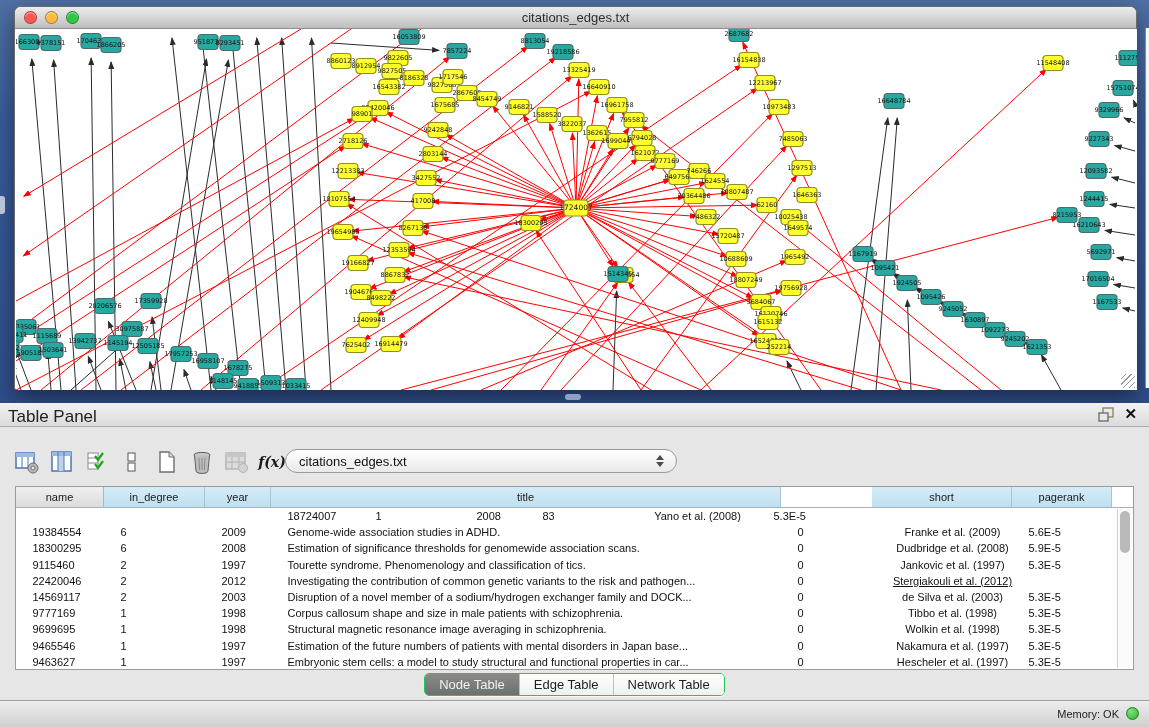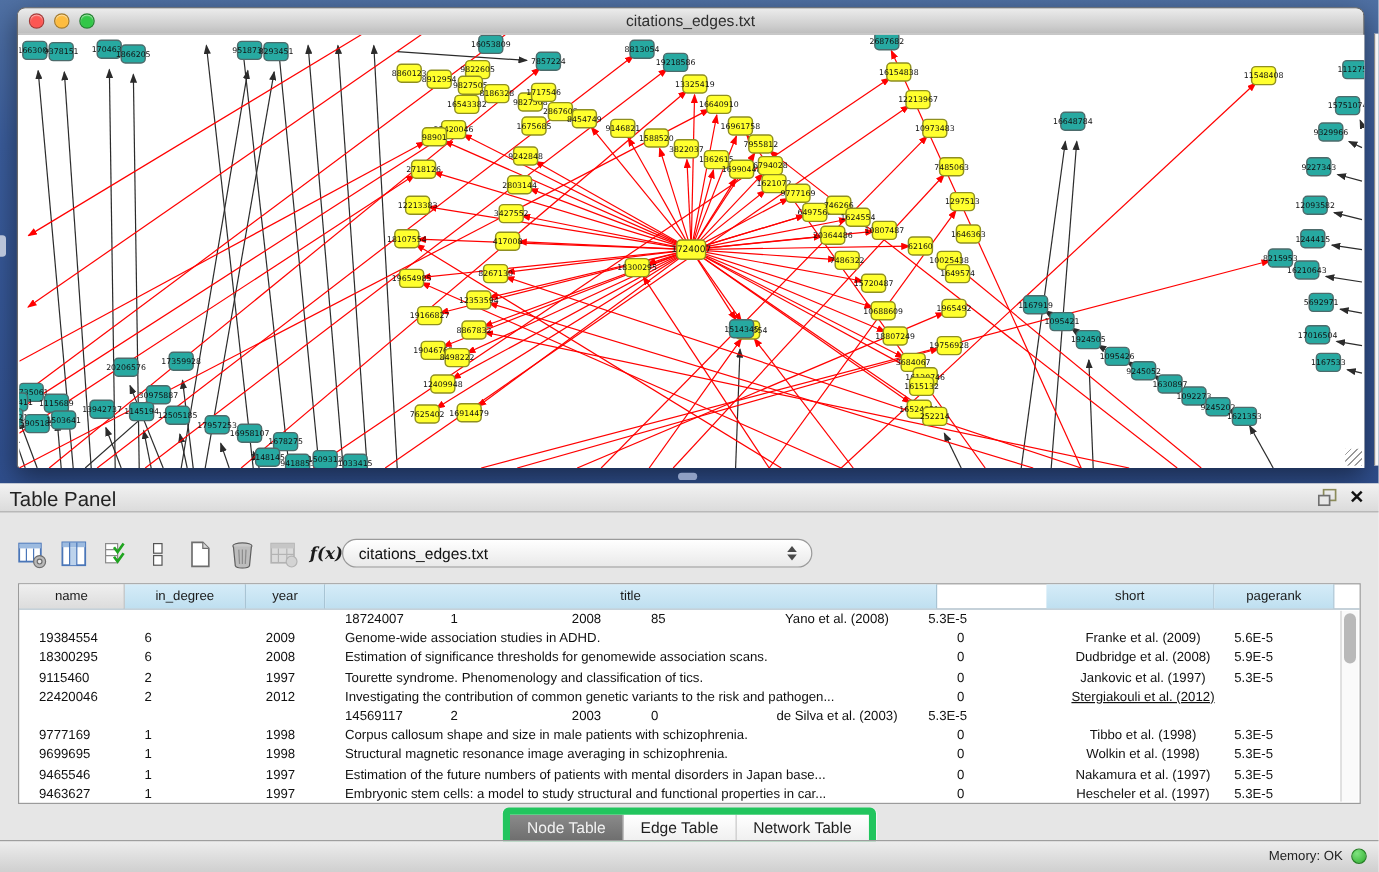--- a/index.html
+++ b/index.html
@@ -65,21 +65,21 @@
   .tr { display:flex; height:16.2px;justify-content:center; }
   .td { font-size:11px; color:#111; line-height:16px; padding:0 6px; overflow:hidden;
         white-space:nowrap; text-overflow:ellipsis; }
   .td.c { text-align:center; }
   .vscroll { position:absolute; right:1px; top:22px; bottom:1px; width:15px;
              background:#FAFAFA; border-left:1px solid #D0D0D0; }
   .vthumb { position:absolute; left:2px; top:2px; width:10px; height:42px;
              background:#B9B9B9; border-radius:5px; }
 
   .tabs { position:absolute; left:0; right:0; top:270px; display:flex; justify-content:center; }
-  .tabgroup { display:flex; border:6px solid #22c55e; border-radius:5px; overflow:hidden;
+  .tabgroup { display:flex; border:1px solid #22c55e; border-radius:5px; overflow:hidden;
               background:#FCFCFC; box-shadow:0 1px 1px rgba(255,255,255,.8); }
   .tab { padding:3px 14px; font-size:13px; color:#1E1E1E; border-right:1px solid #BFBFBF;
          background:linear-gradient(180deg,#FFFFFF,#F0F0F0); }
   .tab:last-child { border-right:none; }
   .tab.active { background:linear-gradient(180deg,#8A8A8A,#6F6F6F); color:#F2F2F2; }
 
   
   .status-bar { position:absolute; left:0; top:700px; width:1149px; height:27px;
                 background:linear-gradient(180deg,#EDEDED,#CFCFCF); border-top:1px solid #9E9E9E; }
   .mem { position:absolute; right:30px; top:7px; font-size:11px; color:#222; }
@@ -585,21 +585,21 @@
           <div class="th" style="width: 510px;">title</div>
           <div class="th" style="width: 91px; margin-top: 32px;">△ out_de...</div>
           <div class="th" style="width: 140px;">short</div>
           <div class="th" style="width: 100px;">pagerank</div>
         </div>
       <div class="tbody" id="tbody">
           <div class="tr">
             <div class="td" style="width: 88px;">18724007</div>
             <div class="td" style="width: 101px;">1</div>
             <div class="td" style="width: 66px;">2008</div>
-            <div class="td" style="width: 91px;">85</div>
+            <div class="td" style="width: 91px;">83</div>
             <div class="td c" style="width: 140px;">Yano et al. (2008)</div>
             <div class="td" style="width: 100px;">5.3E-5</div>
           </div>
           <div class="tr">
             <div class="td" style="width: 88px;">19384554</div>
             <div class="td" style="width: 101px;">6</div>
             <div class="td" style="width: 66px;">2009</div>
             <div class="td" style="width: 510px;">Genome-wide association studies in ADHD.</div>
             <div class="td" style="width: 91px;">0</div>
             <div class="td c" style="width: 140px;">Franke et al. (2009)</div>
@@ -629,20 +629,21 @@
             <div class="td" style="width: 66px;">2012</div>
             <div class="td" style="width: 510px;">Investigating the contribution of common genetic variants to the risk and pathogen...</div>
             <div class="td" style="width: 91px;">0</div>
             <div class="td c" style="width: 140px; text-decoration: underline;">Stergiakouli et al. (2012)</div>
             <div class="td" style="width: 100px; margin-top: 32px;">5.5E-5</div>
           </div>
           <div class="tr">
             <div class="td" style="width: 88px;">14569117</div>
             <div class="td" style="width: 101px;">2</div>
             <div class="td" style="width: 66px;">2003</div>
+            <div class="td" style="width: 510px;">Disruption of a novel member of a sodium/hydrogen exchanger family and DOCK...</div>
             <div class="td" style="width: 91px;">0</div>
             <div class="td c" style="width: 140px;">de Silva et al. (2003)</div>
             <div class="td" style="width: 100px;">5.3E-5</div>
           </div>
           <div class="tr">
             <div class="td" style="width: 88px;">9777169</div>
             <div class="td" style="width: 101px;">1</div>
             <div class="td" style="width: 66px;">1998</div>
             <div class="td" style="width: 510px;">Corpus callosum shape and size in male patients with schizophrenia.</div>
             <div class="td" style="width: 91px;">0</div>

